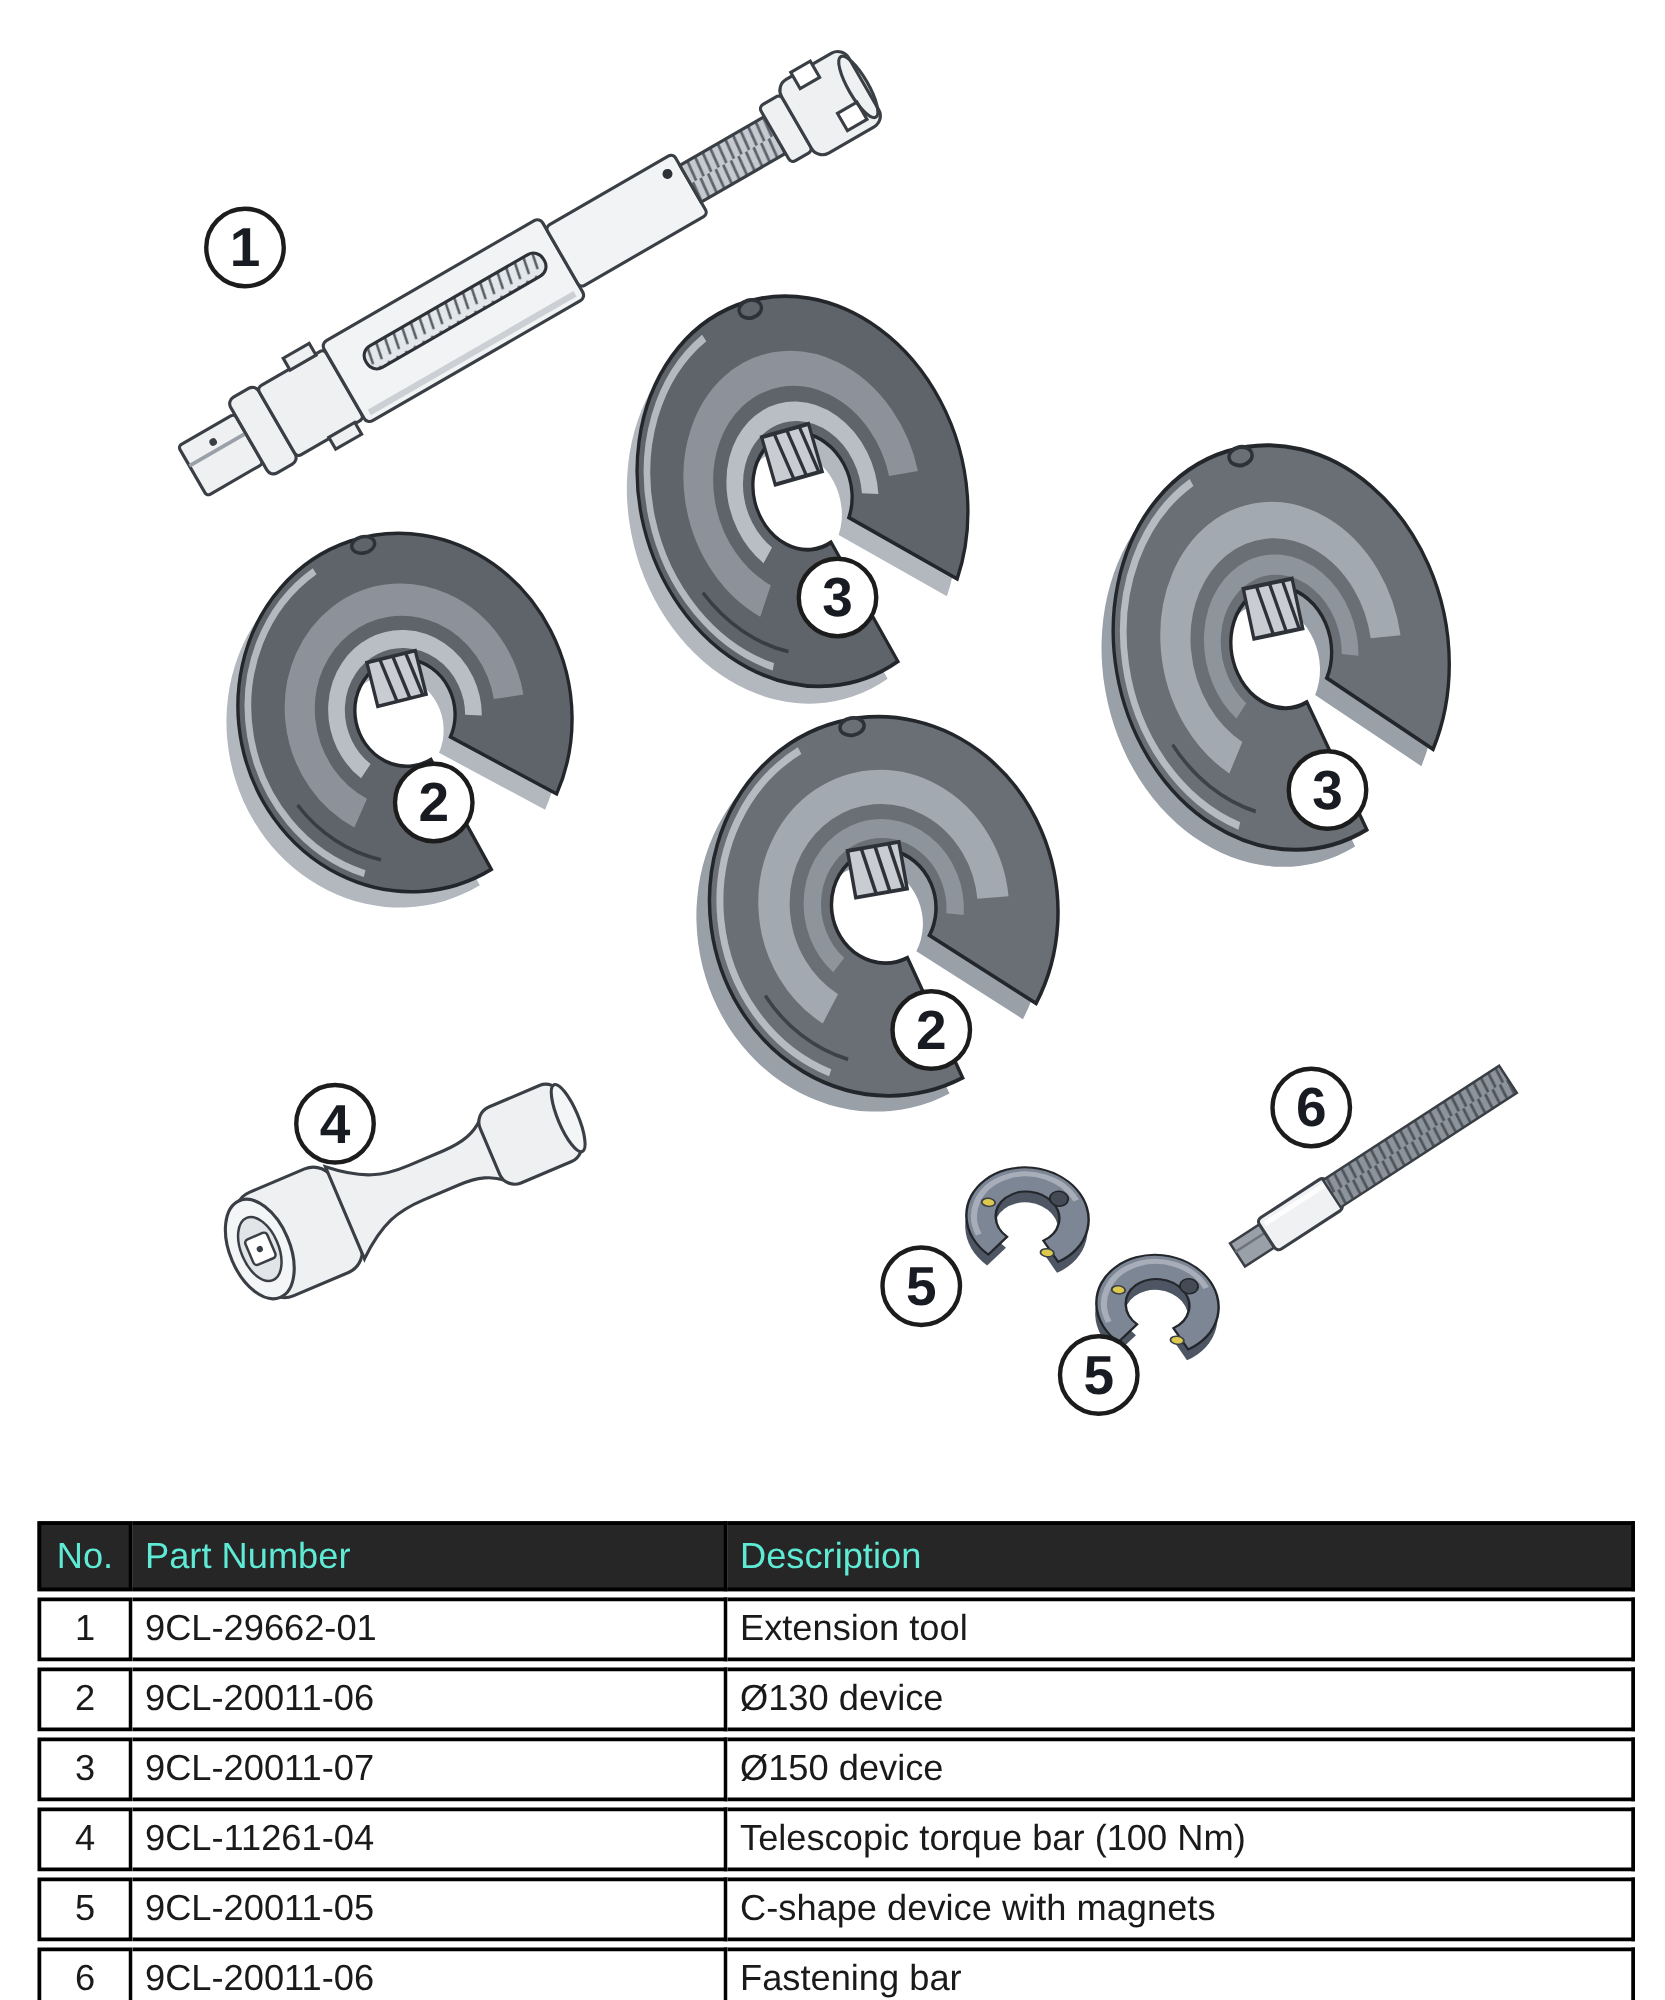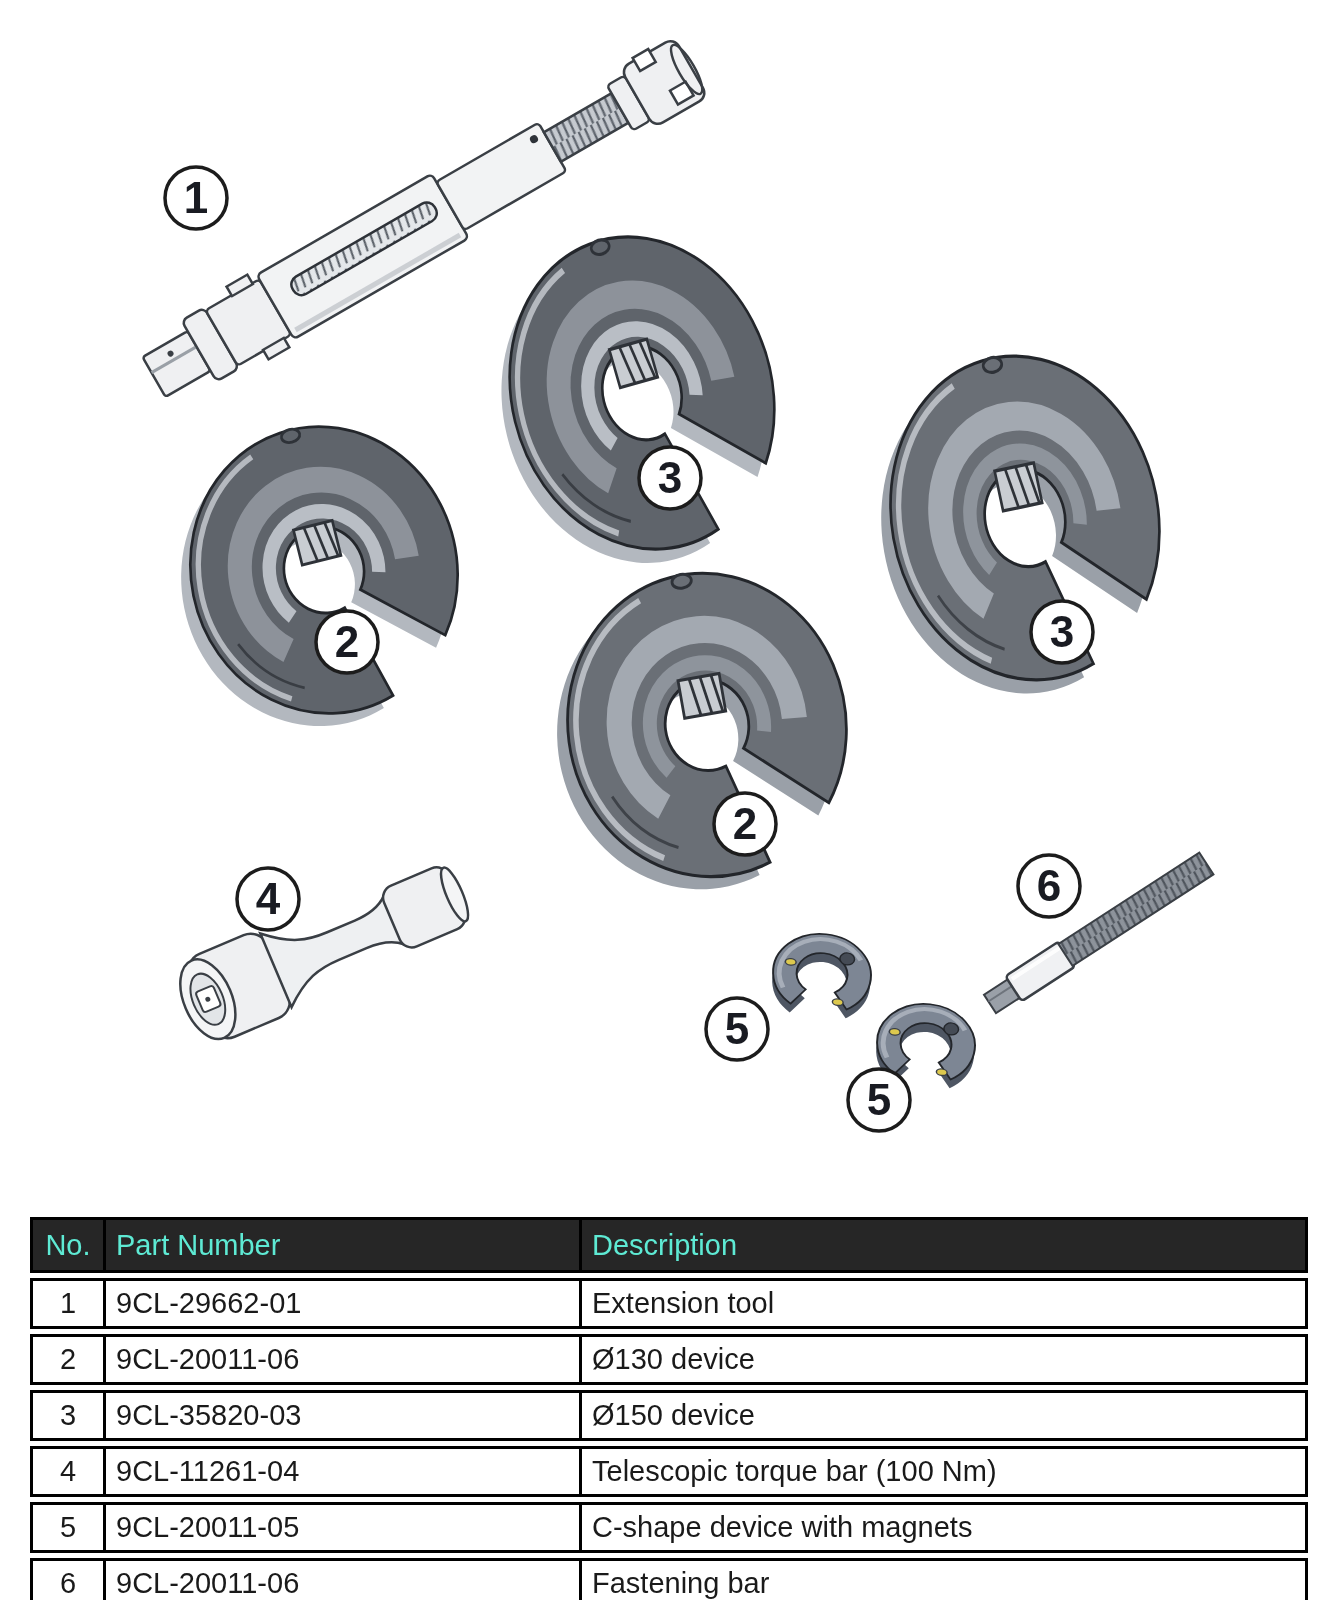--- a/index.html
+++ b/index.html
@@ -199,21 +199,21 @@
         <td>9CL-29662-01</td>
         <td>Extension tool</td>
       </tr>
       <tr>
         <td class="c-no">2</td>
         <td>9CL-20011-06</td>
         <td>Ø130 device</td>
       </tr>
       <tr>
         <td class="c-no">3</td>
-        <td>9CL-35820-03</td>
+        <td>9CL-20011-07</td>
         <td>Ø150 device</td>
       </tr>
       <tr>
         <td class="c-no">4</td>
         <td>9CL-11261-04</td>
         <td>Telescopic torque bar (100 Nm)</td>
       </tr>
       <tr>
         <td class="c-no">5</td>
         <td>9CL-20011-05</td>

